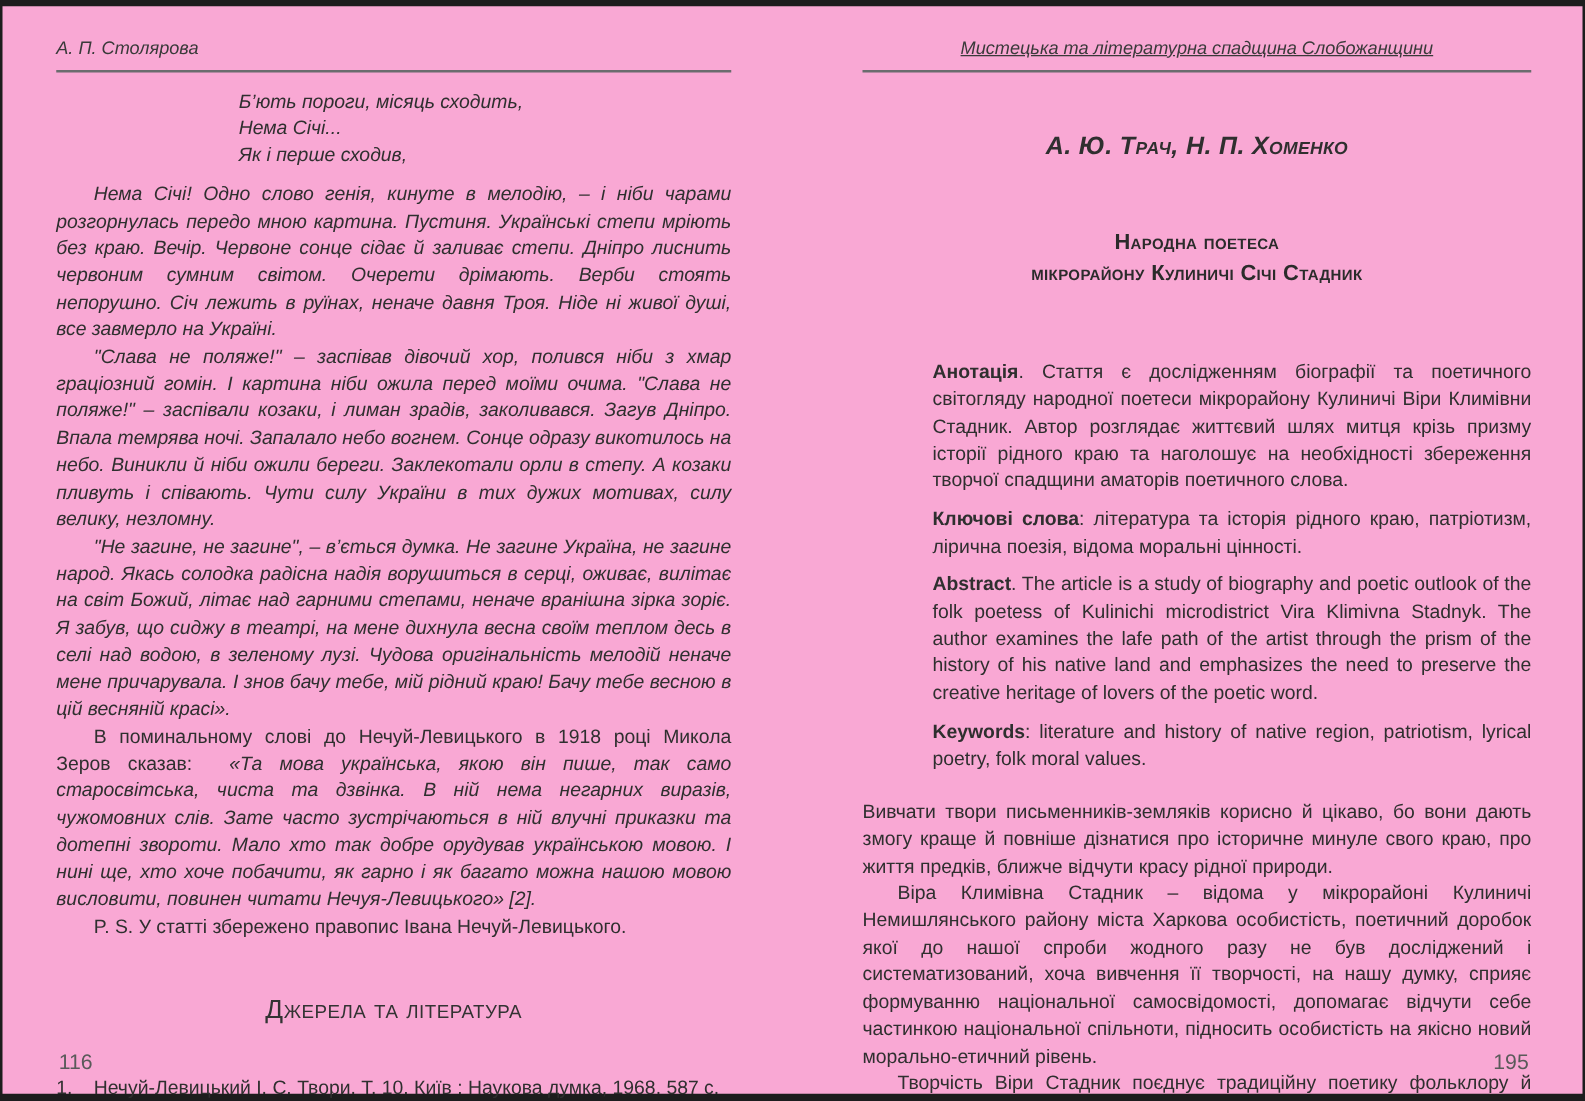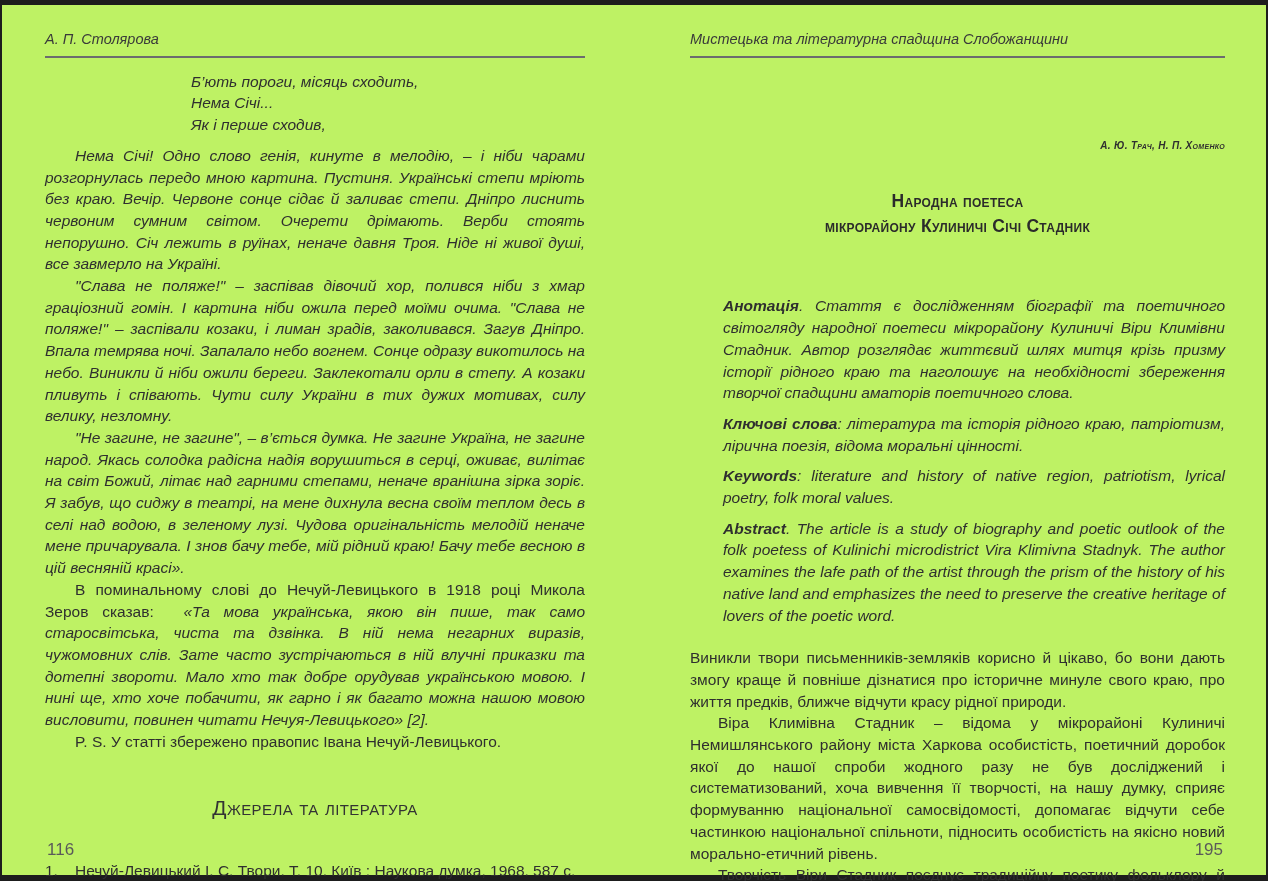--- a/index.html
+++ b/index.html
@@ -10,39 +10,39 @@
     color: #2f2f2f;
     overflow: hidden;
   }
   .sheet {
     position: relative;
     width: 1264px; height: 870px;
     border-top: 5px solid #1d1d1d;
     border-bottom: 6px solid #1d1d1d;
     border-left: 2px solid #1d1d1d;
     border-right: 2px solid #1d1d1d;
-    background: #bef264;
+    background: #f9a8d4;
   }
   .page {
     position: absolute;
     top: 24px;
     font-size: 15.5px;
     line-height: 21.7px;
   }
   .page-left  { left: 43px;  width: 540px; }
   .page-right { left: 688px; width: 535px; }
 
   .running-head {
     font-style: italic;
     font-size: 14.5px;
     color: #3a3a3a;
     padding-bottom: 5px;
     border-bottom: 2px solid #6b6c6e;
   }
-  .running-head.right { text-align: left; }
+  .running-head.right { text-align: center; text-decoration: underline; }
 
   .verse {
     margin: 13px 0 0 146px;
     font-style: italic;
   }
   .verse div { white-space: nowrap; }
 
   .body-block { margin-top: 9px; text-align: justify; }
   .body-block p { margin: 0; }
   .indent { text-indent: 30px; }
@@ -67,43 +67,42 @@
   .page-number {
     position: absolute;
     bottom: 15px;
     font-size: 17px;
     color: #5a5a5a;
   }
   .page-number.left-num  { left: 45px; }
   .page-number.right-num { right: 43px; }
 
   .authors {
-    margin-top: 77px;
-    text-align: right;
+    margin-top: 49px;
+    text-align: center;
     font-weight: bold;
     font-style: italic;
     font-variant: small-caps;
-    font-size: 10px;
+    font-size: 20px;
     letter-spacing: 0.3px;
   }
 
   .article-title {
-    margin-top: 33px;
+    margin-top: 53px;
     text-align: center;
     font-weight: bold;
     font-variant: small-caps;
     font-size: 17.5px;
     line-height: 25px;
     letter-spacing: 0.3px;
     color: #2b2b2b;
   }
 
   .annotation {
-    margin: 56px 0 0 33px;
-    font-style: italic;
+    margin: 56px 0 0 56px;
     text-align: justify;
   }
   .annotation p { margin: 0 0 9px 0; }
   .annotation .label { font-weight: bold; }
 
   .body-right { margin-top: 21px; text-align: justify; }
   .body-right p { margin: 0; }
   .body-right p.indent { text-indent: 28px; }
 </style>
 </head>
@@ -150,27 +149,27 @@
     <div class="article-title">
       <div>Народна поетеса</div>
       <div>мікрорайону Кулиничі Січі Стадник</div>
     </div>
 
     <div class="annotation">
       <p><span class="label">Анотація</span><span>. Стаття є дослідженням біографії та поетичного світогляду народної поетеси мікрорайону Кулиничі Віри Климівни Стадник. Автор розглядає життєвий шлях митця крізь призму історії рідного краю та наголошує на необхідності збереження творчої спадщини аматорів поетичного слова.</span></p>
 
       <p><span class="label">Ключові слова</span><span>: література та історія рідного краю, патріотизм, лірична поезія, відома моральні цінності.</span></p>
 
+      <p><span class="label">Abstract</span><span>. The article is a study of biography and poetic outlook of the folk poetess of Kulinichi microdistrict Vira Klimivna Stadnyk. The author examines the lafe path of the artist through the prism of the history of his native land and emphasizes the need to preserve the creative heritage of lovers of the poetic word.</span></p>
+
       <p><span class="label">Keywords</span><span>: literature and history of native region, patriotism, lyrical poetry, folk moral values.</span></p>
-
-      <p><span class="label">Abstract</span><span>. The article is a study of biography and poetic outlook of the folk poetess of Kulinichi microdistrict Vira Klimivna Stadnyk. The author examines the lafe path of the artist through the prism of the history of his native land and emphasizes the need to preserve the creative heritage of lovers of the poetic word.</span></p>
     </div>
 
     <div class="body-right">
-      <p>Виникли твори письменників-земляків корисно й цікаво, бо вони дають змогу краще й повніше дізнатися про історичне минуле свого краю, про життя предків, ближче відчути красу рідної природи.</p>
+      <p>Вивчати твори письменників-земляків корисно й цікаво, бо вони дають змогу краще й повніше дізнатися про історичне минуле свого краю, про життя предків, ближче відчути красу рідної природи.</p>
       <p class="indent">Віра Климівна Стадник – відома у мікрорайоні Кулиничі Немишлянського району міста Харкова особистість, поетичний доробок якої до нашої спроби жодного разу не був досліджений і систематизований, хоча вивчення її творчості, на нашу думку, сприяє формуванню національної самосвідомості, допомагає відчути себе частинкою національної спільноти, підносить особистість на якісно новий морально-етичний рівень.</p>
       <p class="indent">Творчість Віри Стадник поєднує традиційну поетику фольклору й класичну лірику з її основними мотивами і образами. У своїх віршах поетеса відтворює реальний приватний світ через призму світобачення людини старшого покоління, яка здатна бачити серцем, відчувати найтонші порухи</p>
     </div>
   </div>
 
   <div class="page-number left-num">116</div>
 
   <div class="page-number right-num">195</div>
 
 </div>

